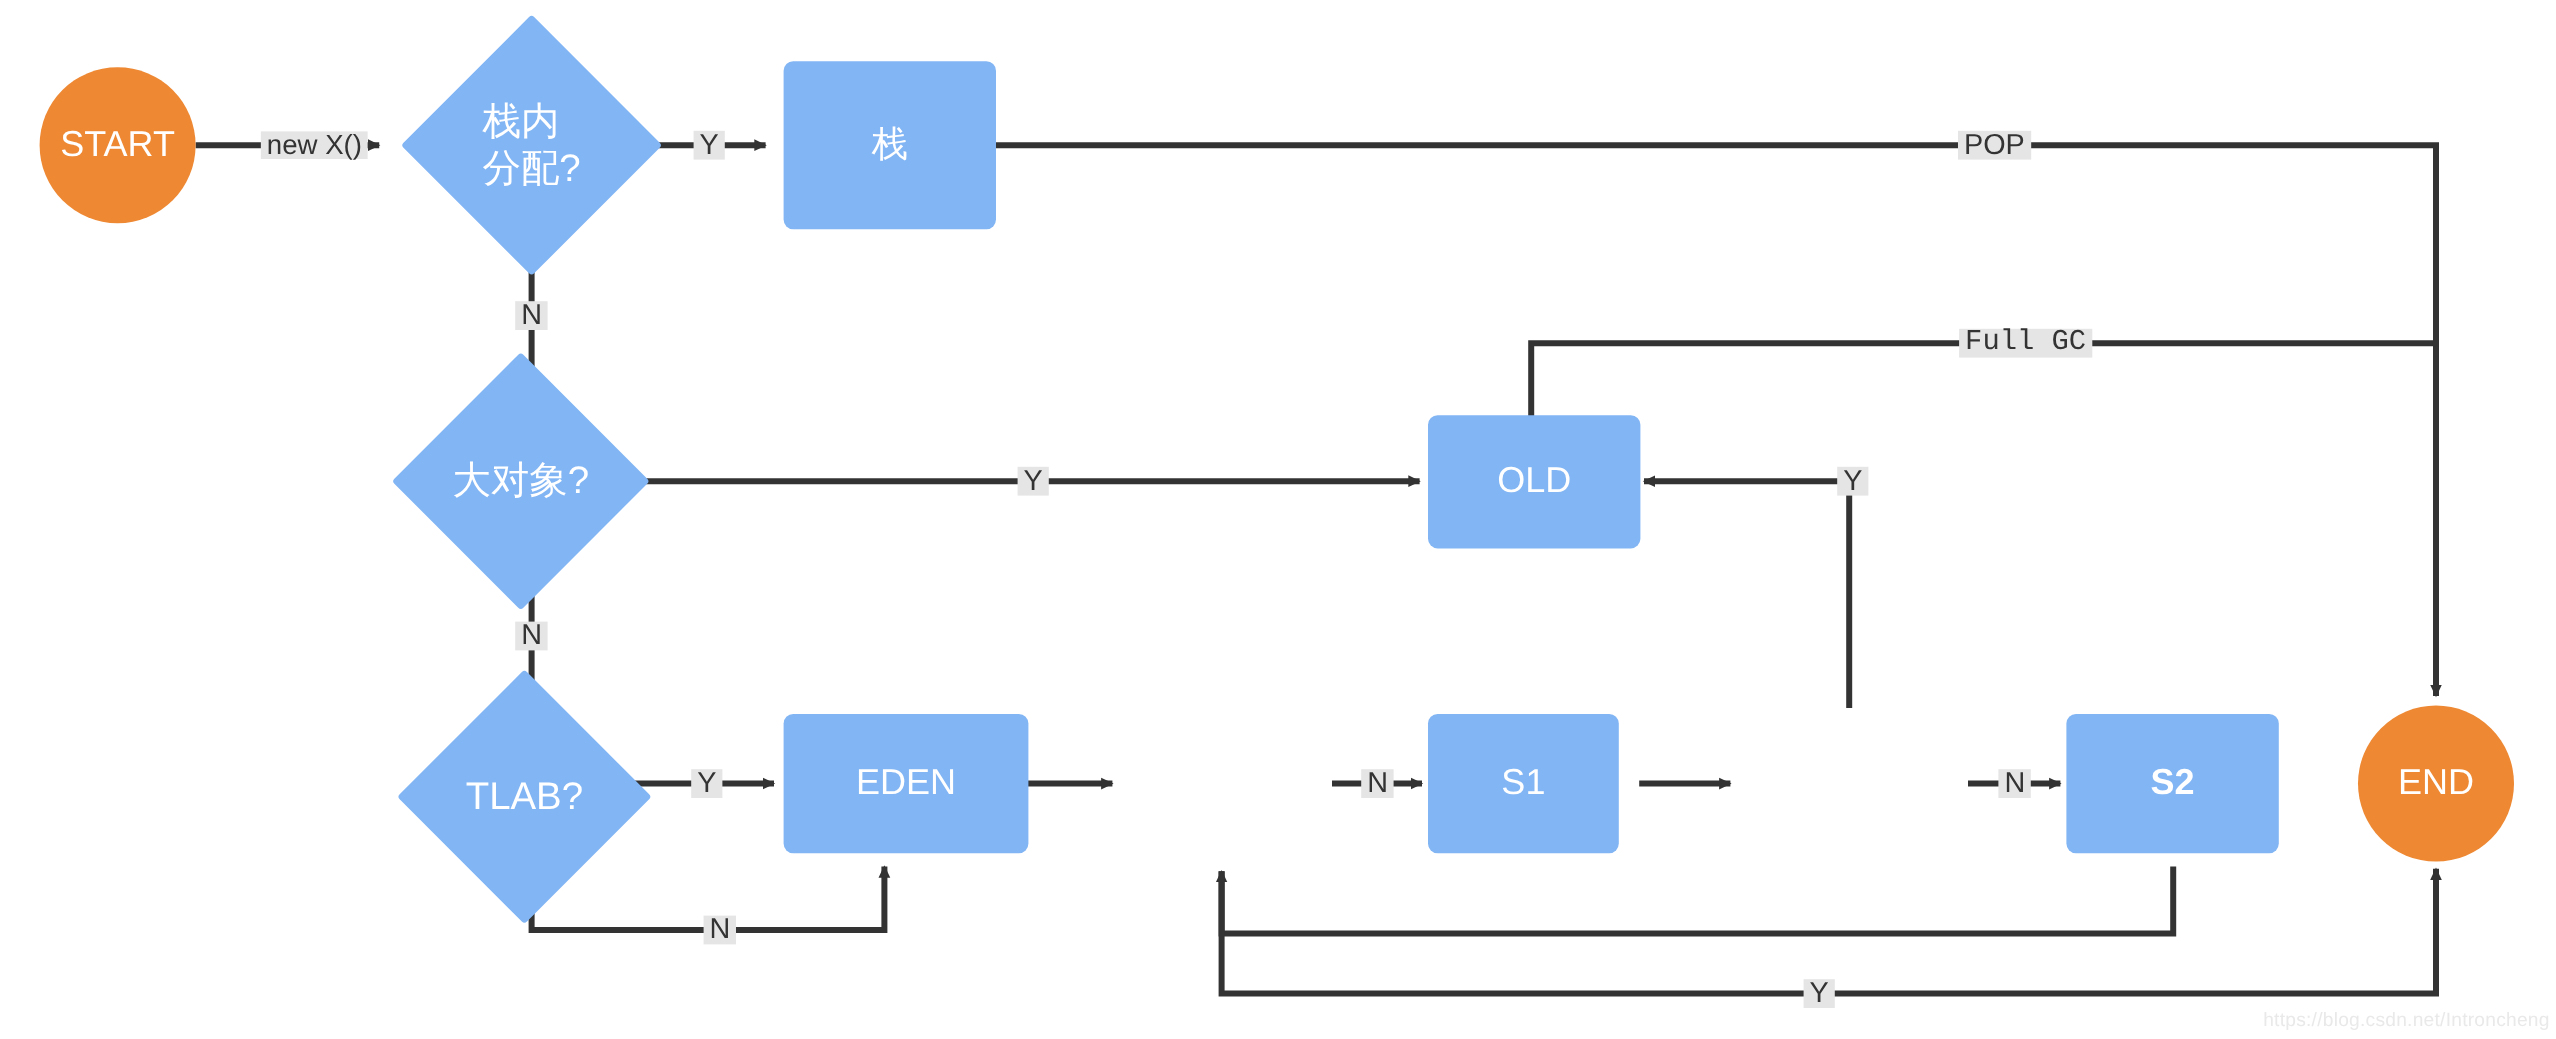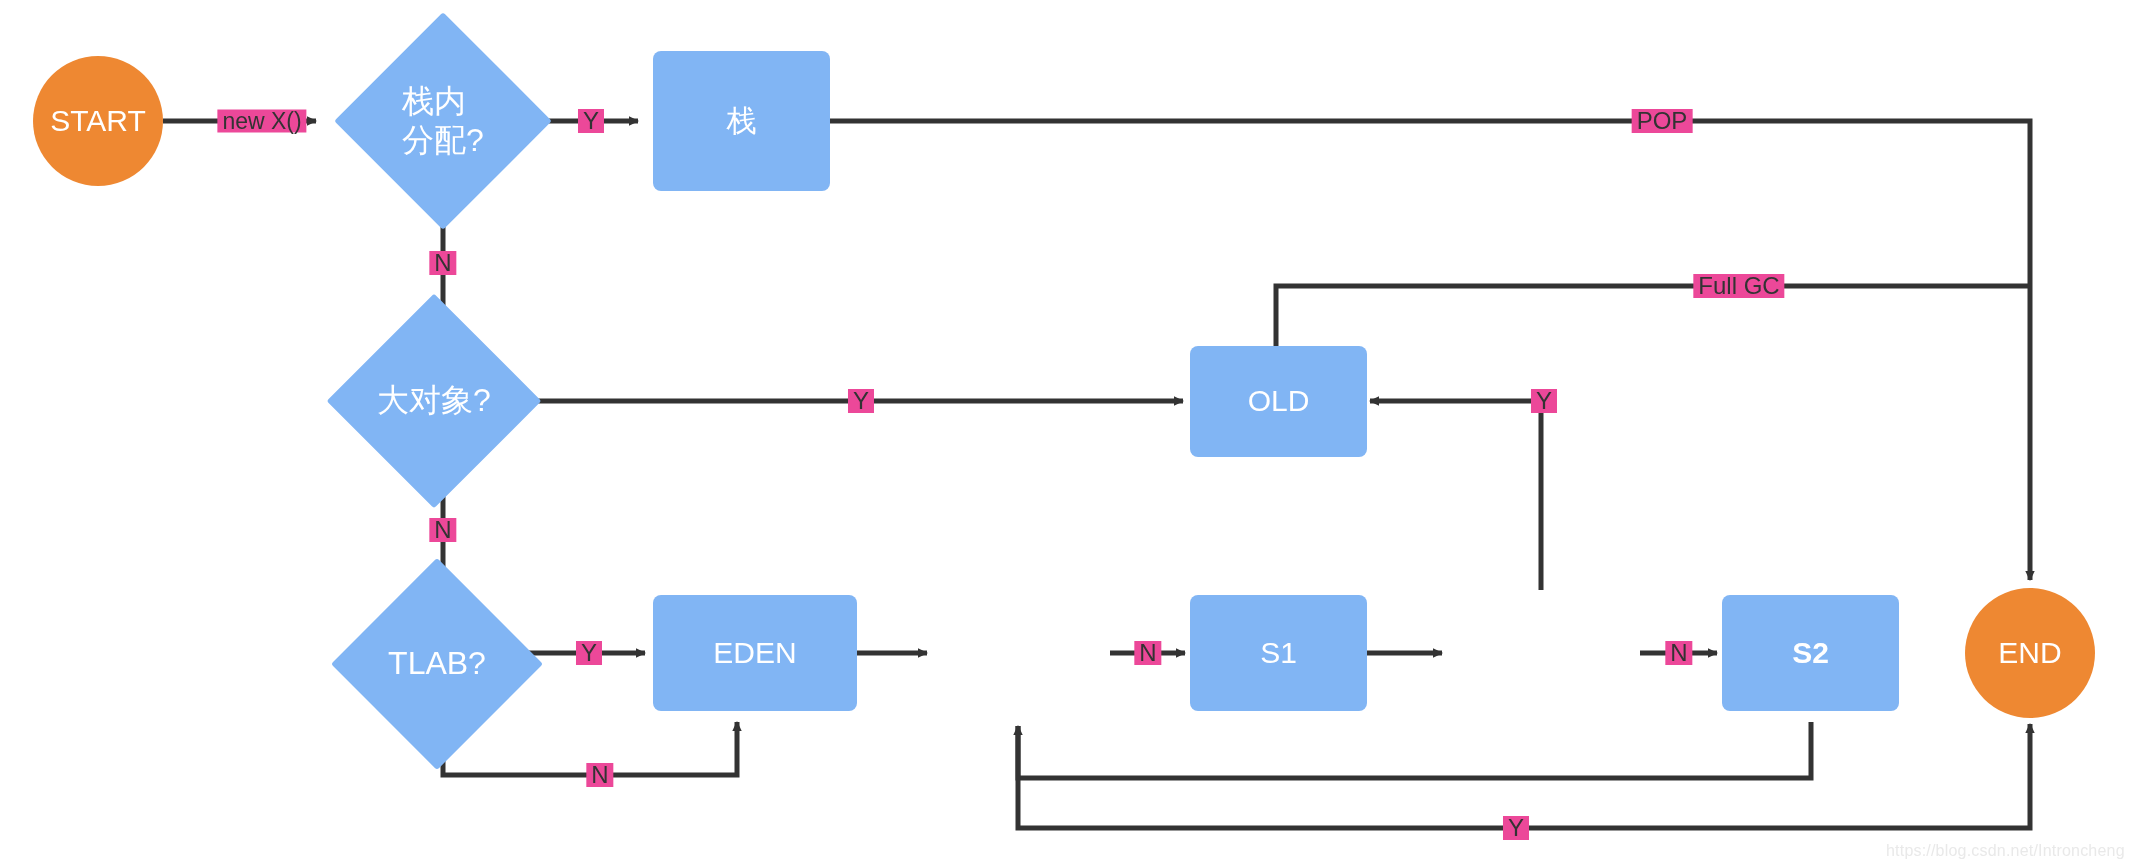--- a/index.html
+++ b/index.html
@@ -10,21 +10,21 @@
   .node{position:absolute;display:flex;align-items:center;justify-content:center;text-align:left;color:#ffffff;box-sizing:border-box;}
   .node .lbl{display:block;line-height:1.22;white-space:pre-line;}
 
   .terminator{border-radius:50%;background:#ee8832;font-size:30px;}
   .process{border-radius:8px;background:#81b5f4;font-size:30px;}
 
   .decision{background:transparent;}
   .decision .dia{position:absolute;left:0;top:0;width:100%;height:100%;background:#81b5f4;transform:rotate(45deg);border-radius:3px;}
   .decision .lbl{position:relative;z-index:2;font-size:32px;}
 
-  .edge-label{position:absolute;color:#333333;font-size:24px;background:#ec4899;padding:0 5px;line-height:1;transform:translate(-50%,-50%);white-space:nowrap;}
+  .edge-label{position:absolute;color:#333333;font-size:24px;background:#e5e5e5;padding:0 5px;line-height:1;transform:translate(-50%,-50%);white-space:nowrap;}
   .edge-label.small{font-size:23px;}
 
   #watermark{position:absolute;left:1886px;top:842px;font-size:16px;color:#e9e9e9;letter-spacing:.2px;}
 </style>
 </head>
 <body>
 
 <div id="canvas">
 
   <svg id="wires" viewBox="0 0 2130 866" xmlns="http://www.w3.org/2000/svg">
@@ -95,39 +95,39 @@
   <div class="node decision" style="left:362px;top:589px;width:150px;height:150px;">
     <span class="dia"></span>
     <span class="lbl">TLAB?</span>
   </div>
 
   <div class="node process" style="left:653px;top:595px;width:204px;height:116px;">
     <span class="lbl">EDEN</span>
   </div>
 
 
-  <div class="node process" style="left:1190px;top:595px;width:177px;height:116px;">
+  <div class="node process" style="left:1190px;top:595px;width:159px;height:116px;">
     <span class="lbl">S1</span>
   </div>
 
 
   <div class="node process" style="left:1722px;top:595px;width:177px;height:116px;font-weight:bold;">
     <span class="lbl">S2</span>
   </div>
 
   <div class="node terminator" style="left:1965px;top:588px;width:130px;height:130px;">
     <span class="lbl">END</span>
   </div>
 
   <span class="edge-label small" style="left:262px;top:121px;">new X()</span>
   <span class="edge-label" style="left:591px;top:121px;">Y</span>
   <span class="edge-label" style="left:1662px;top:121px;">POP</span>
   <span class="edge-label" style="left:443px;top:263px;">N</span>
   <span class="edge-label" style="left:861px;top:401px;">Y</span>
-  <span class="edge-label" style="left:1739px;top:286px;">Full GC</span>
+  <span class="edge-label" style="left:1688px;top:286px;font-family:Liberation Mono, monospace;">Full GC</span>
   <span class="edge-label" style="left:443px;top:530px;">N</span>
   <span class="edge-label" style="left:589px;top:653px;">Y</span>
   <span class="edge-label" style="left:600px;top:775px;">N</span>
   <span class="edge-label" style="left:1148px;top:653px;">N</span>
   <span class="edge-label" style="left:1544px;top:401px;">Y</span>
   <span class="edge-label" style="left:1679px;top:653px;">N</span>
   <span class="edge-label" style="left:1516px;top:828px;">Y</span>
 
   <div id="watermark">https://blog.csdn.net/Introncheng</div>
 

